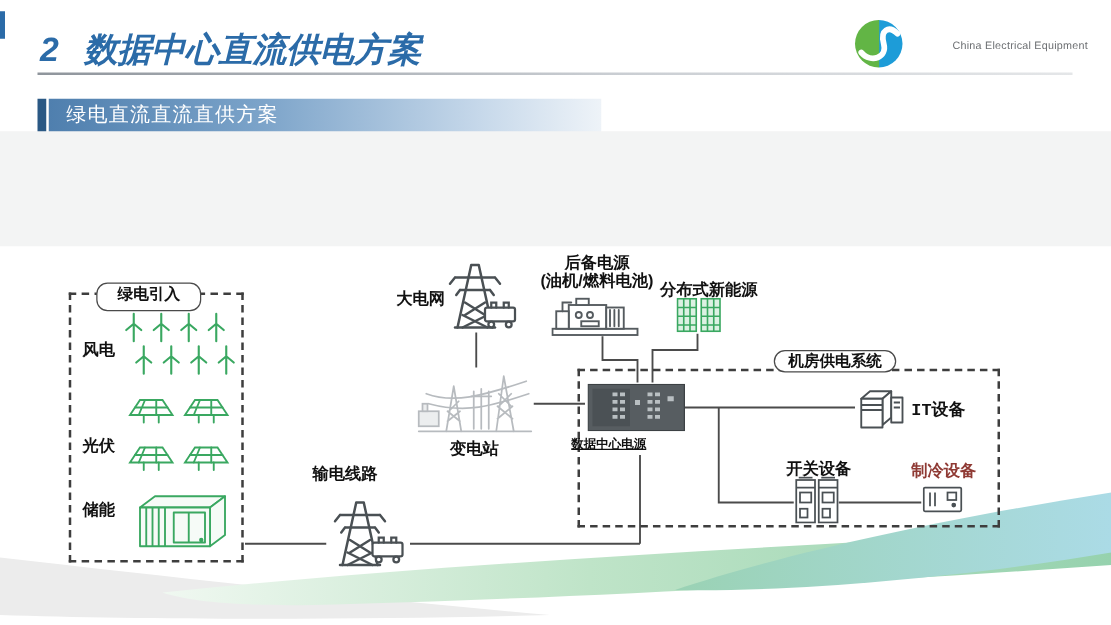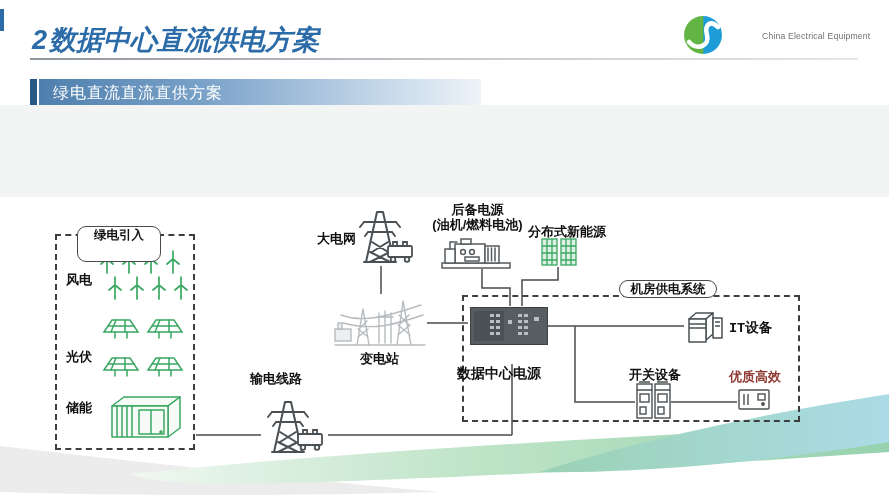--- a/index.html
+++ b/index.html
@@ -9,21 +9,21 @@
     margin:0 auto;
   }
   .abs{position:absolute;}
 
   
   .corner-tick{left:0;top:9px;width:4px;height:22px;background:#2b6ba8;}
   .title-row{left:32px;top:22px;white-space:nowrap;}
   .slide-num,.slide-title{
     font-size:27px;font-weight:bold;font-style:italic;color:#2b6ba8;
   }
-  .slide-title{margin-left:2px;}
+  .slide-title{margin-left:20px;}
   .title-underline{
     left:30px;top:58px;width:828px;height:2px;
     background:linear-gradient(90deg,#8f959c,#c9cdd2 55%,#e4e6e8);
   }
 
   
   .logo{left:683px;top:15px;display:flex;align-items:center;}
   .logo-text{margin-left:7px;line-height:1;}
   .logo-cn{font-size:19px;font-weight:bold;color:#1c1c1c;letter-spacing:1px;}
   .logo-en{font-size:8.6px;color:#6c6f72;margin-top:3px;letter-spacing:.2px;padding-left:32px;}
@@ -148,21 +148,21 @@
       <polyline points="548,326 684,326"></polyline>
       <polyline points="575,326 575,402 635,402"></polyline>
       <polyline points="671,402 737,402"></polyline>
       <polyline points="512,364 512,435"></polyline>
       <polyline points="196,435 261,435"></polyline>
       <polyline points="328,435 512,435"></polyline>
     </g>
   </svg>
 
   <div class="abs dash-box green-box"></div>
-  <div class="abs pill" style="left:77px;top:226px;width:84px;height:36px;line-height:16px;">绿电引入</div>
+  <div class="abs pill" style="left:77px;top:226px;width:84px;height:23px;line-height:16px;">绿电引入</div>
 
   <div class="abs lbl" style="left:66px;top:271px;">风电</div>
   <svg class="abs icon" style="left:98px;top:248px;" width="92" height="54" viewBox="0 0 92 54">
     <use href="#wt-sym" x="2" y="2"></use>
       <use href="#wt-sym" x="24" y="2"></use>
       <use href="#wt-sym" x="46" y="2"></use>
       <use href="#wt-sym" x="68" y="2"></use>
     <use href="#wt-sym" x="10" y="28"></use>
       <use href="#wt-sym" x="32" y="28"></use>
       <use href="#wt-sym" x="54" y="28"></use>
@@ -258,21 +258,21 @@
       <rect x="48" y="13" width="4" height="3"></rect>
         <rect x="54" y="13" width="4" height="3"></rect>
       <rect x="48" y="19" width="4" height="3"></rect>
         <rect x="54" y="19" width="4" height="3"></rect>
       <rect x="48" y="25" width="4" height="3"></rect>
         <rect x="54" y="25" width="4" height="3"></rect>
       <rect x="38" y="13" width="4" height="4"></rect>
         <rect x="64" y="10" width="5" height="4"></rect>
     </g>
   </svg>
-  <div class="abs lbl" style="left:457px;top:365px;font-size:14px;">数据中心电源</div>
+  <div class="abs lbl" style="left:457px;top:348px;font-size:10px;text-decoration:underline;">数据中心电源</div>
 
   <svg class="abs icon" style="left:685px;top:310px;" width="40" height="34" viewBox="0 0 40 34">
     <g stroke="#4a5054" stroke-width="1.5" fill="#ffffff" stroke-linejoin="round">
       <path d="M4,9 L11,3 H28 L21,9 Z"></path>
       <path d="M21,9 L28,3 V24 L21,30 Z"></path>
       <rect x="4" y="9" width="17" height="23"></rect>
       <path d="M4,14 H21 M4,18 H21" fill="none"></path>
       <rect x="28" y="8" width="9" height="20"></rect>
       <path d="M30,12 H35 M30,16 H35" fill="none"></path>
     </g>
@@ -285,21 +285,21 @@
       <rect x="1" y="3" width="15" height="34"></rect>
       <rect x="19" y="3" width="15" height="34"></rect>
       <path d="M1,9 H16 M19,9 H34 M3,1 H14 M21,1 H32" fill="none"></path>
       <rect x="4" y="13" width="9" height="8"></rect>
       <rect x="22" y="13" width="9" height="8"></rect>
       <rect x="4" y="26" width="6" height="7"></rect>
       <rect x="22" y="26" width="6" height="7"></rect>
     </g>
   </svg>
 
-  <div class="abs lbl lbl-red" style="left:729px;top:368px;">优质高效</div>
+  <div class="abs lbl lbl-red" style="left:729px;top:368px;">制冷设备</div>
   <svg class="abs icon" style="left:738px;top:387px;" width="33" height="25" viewBox="0 0 33 25">
     <g stroke="#4a5054" stroke-width="1.4" fill="#ffffff">
       <rect x="1" y="3" width="30" height="19" rx="1"></rect>
       <path d="M6,7 V18 M10,7 V18" fill="none"></path>
       <rect x="20" y="7" width="7" height="6"></rect>
       <circle cx="25" cy="17" r="1.2" fill="#4a5054"></circle>
     </g>
   </svg>
 
   <div class="abs lbl" style="left:250px;top:370px;">输电线路</div>

